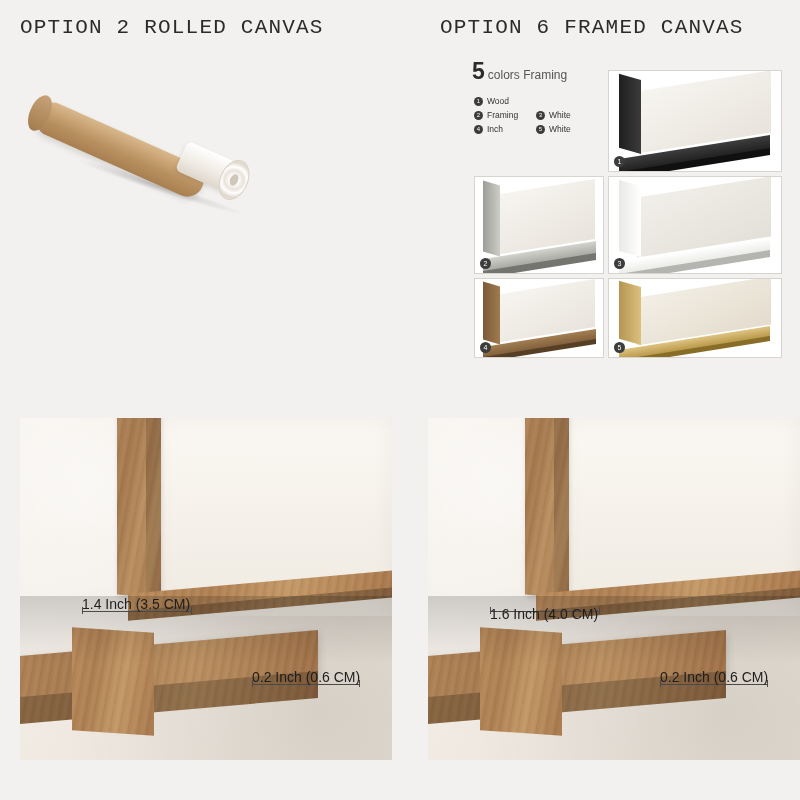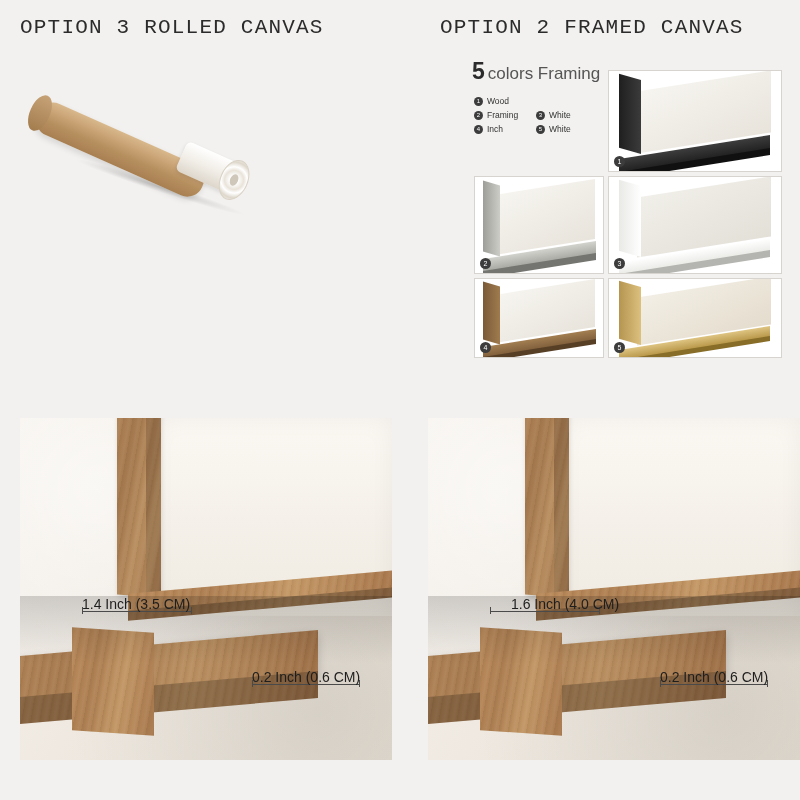--- a/index.html
+++ b/index.html
@@ -164,21 +164,21 @@
     top: 0px;
     color: #2b2b2b;
     white-space: nowrap;
   }
   .five-num {
     font-size: 23px;
     font-weight: 700;
     font-family: "Liberation Sans", sans-serif;
   }
   .five-rest {
-    font-size: 17px;
+    font-size: 12px;
     color: #555;
     margin-left: 3px;
   }
   .legend {
     position: absolute;
     left: 8px;
     top: 38px;
     width: 130px;
     font-size: 8.5px;
     color: #333;
@@ -397,34 +397,34 @@
     background: #4a4a4a;
     width: 1px;
     height: 7px;
   }
 </style>
 </head>
 <body>
 
 <div class="page">
 
-  <div class="section-title" id="title-opt1">OPTION 3 ROLLED CANVAS</div>
+  <div class="section-title" id="title-opt1">OPTION 2 ROLLED CANVAS</div>
 
   <div class="tube-wrap">
     <div class="tube-shadow"></div>
     <div class="tube-body"></div>
     <div class="tube-cap"></div>
     <div class="tube-roll">
       <div class="roll-paper"></div>
       <div class="roll-end"></div>
     </div>
   </div>
 
 
-  <div class="section-title" id="title-opt2">OPTION 2 FRAMED CANVAS</div>
+  <div class="section-title" id="title-opt2">OPTION 6 FRAMED CANVAS</div>
 
   <div class="framing-panel">
 
     <div class="five-line">
       <span class="five-num">5</span><span class="five-rest">colors Framing</span>
     </div>
 
     <div class="legend">
       <div class="legend-row">
         <div class="legend-item">
@@ -541,21 +541,21 @@
     <div class="wood wood-rail"></div>
     <div class="wood wood-rail2"></div>
     <div class="wood wood-front"></div>
     <div class="wood wood-front2"></div>
     <div class="wood wood-front-face"></div>
     <div class="photo-shadow"></div>
 
     <div class="dim-line" style="left:62px; top:193px; width:110px;"></div>
     <div class="dim-tick" style="left:62px; top:189px;"></div>
     <div class="dim-tick" style="left:171px; top:189px;"></div>
-    <div class="dim" style="left:62px; top:178px;margin-left:21px;">1.6 Inch (4.0 CM)</div>
+    <div class="dim" style="left:62px; top:188px;">1.6 Inch (4.0 CM)</div>
 
     <div class="dim-line" style="left:232px; top:266px; width:108px;"></div>
     <div class="dim-tick" style="left:232px; top:262px;"></div>
     <div class="dim-tick" style="left:339px; top:262px;"></div>
     <div class="dim" style="left:232px; top:251px;">0.2 Inch (0.6 CM)</div>
   </div>
 
 </div>
 
 </body></html>

